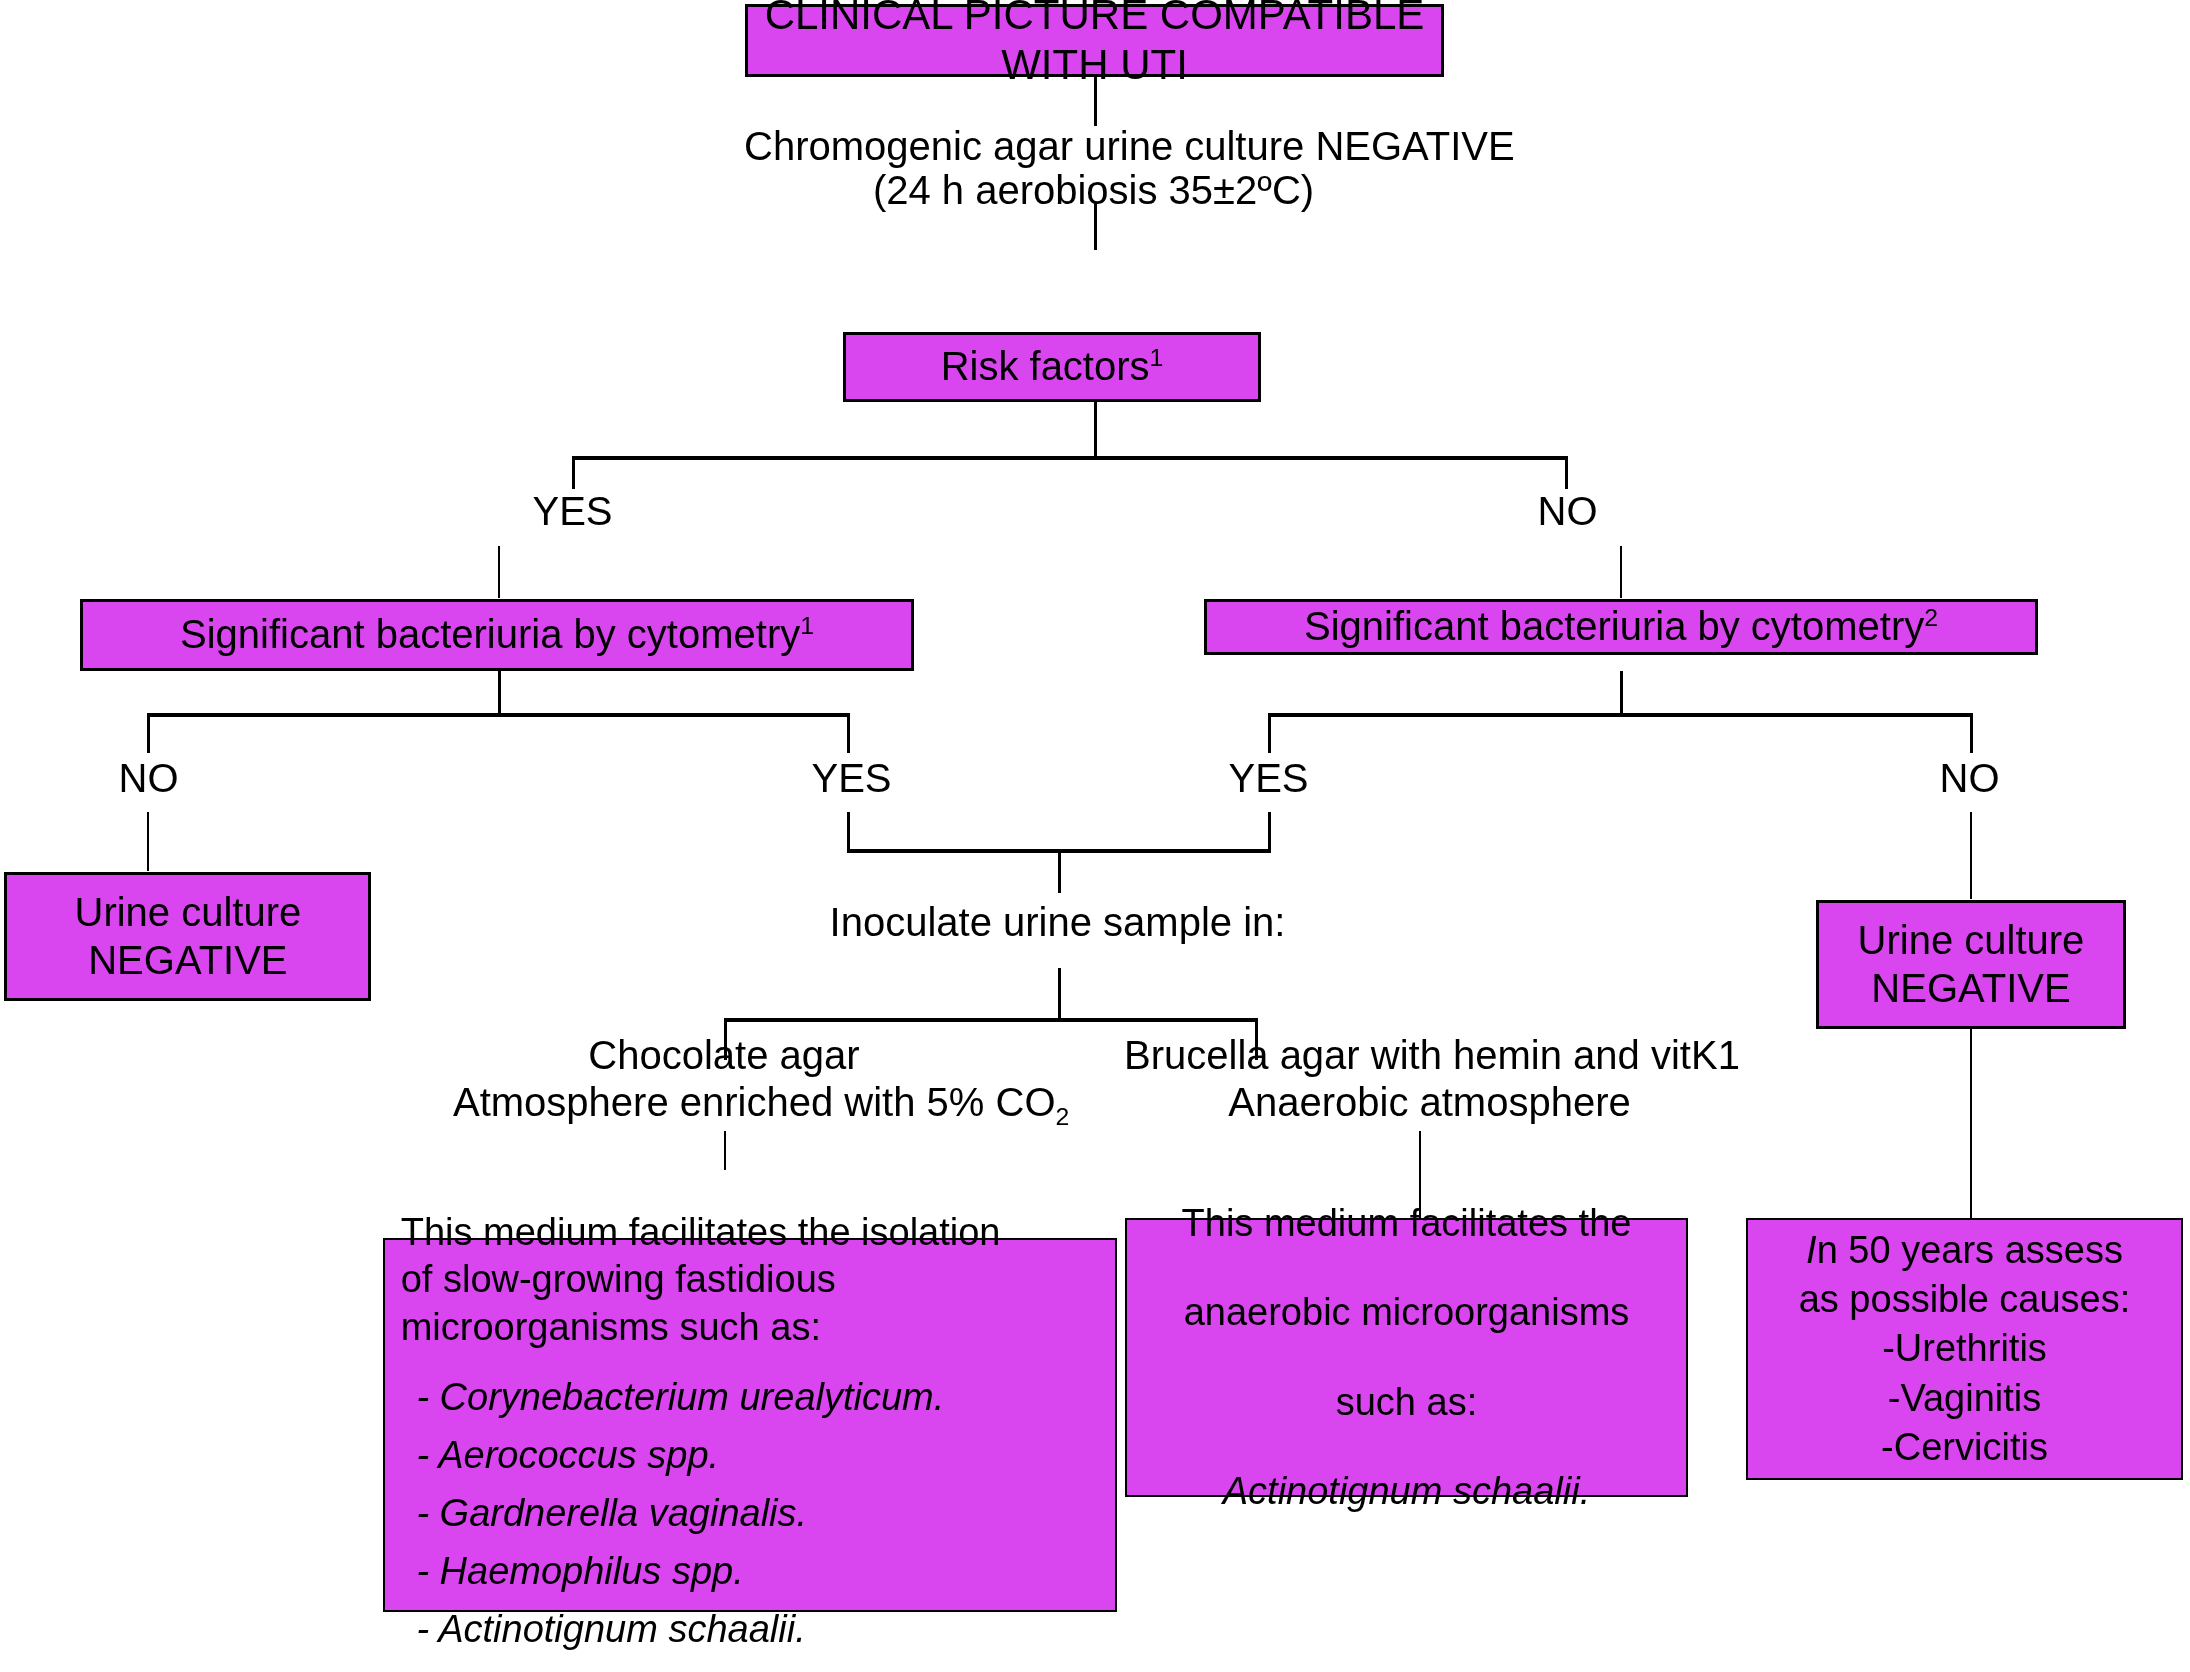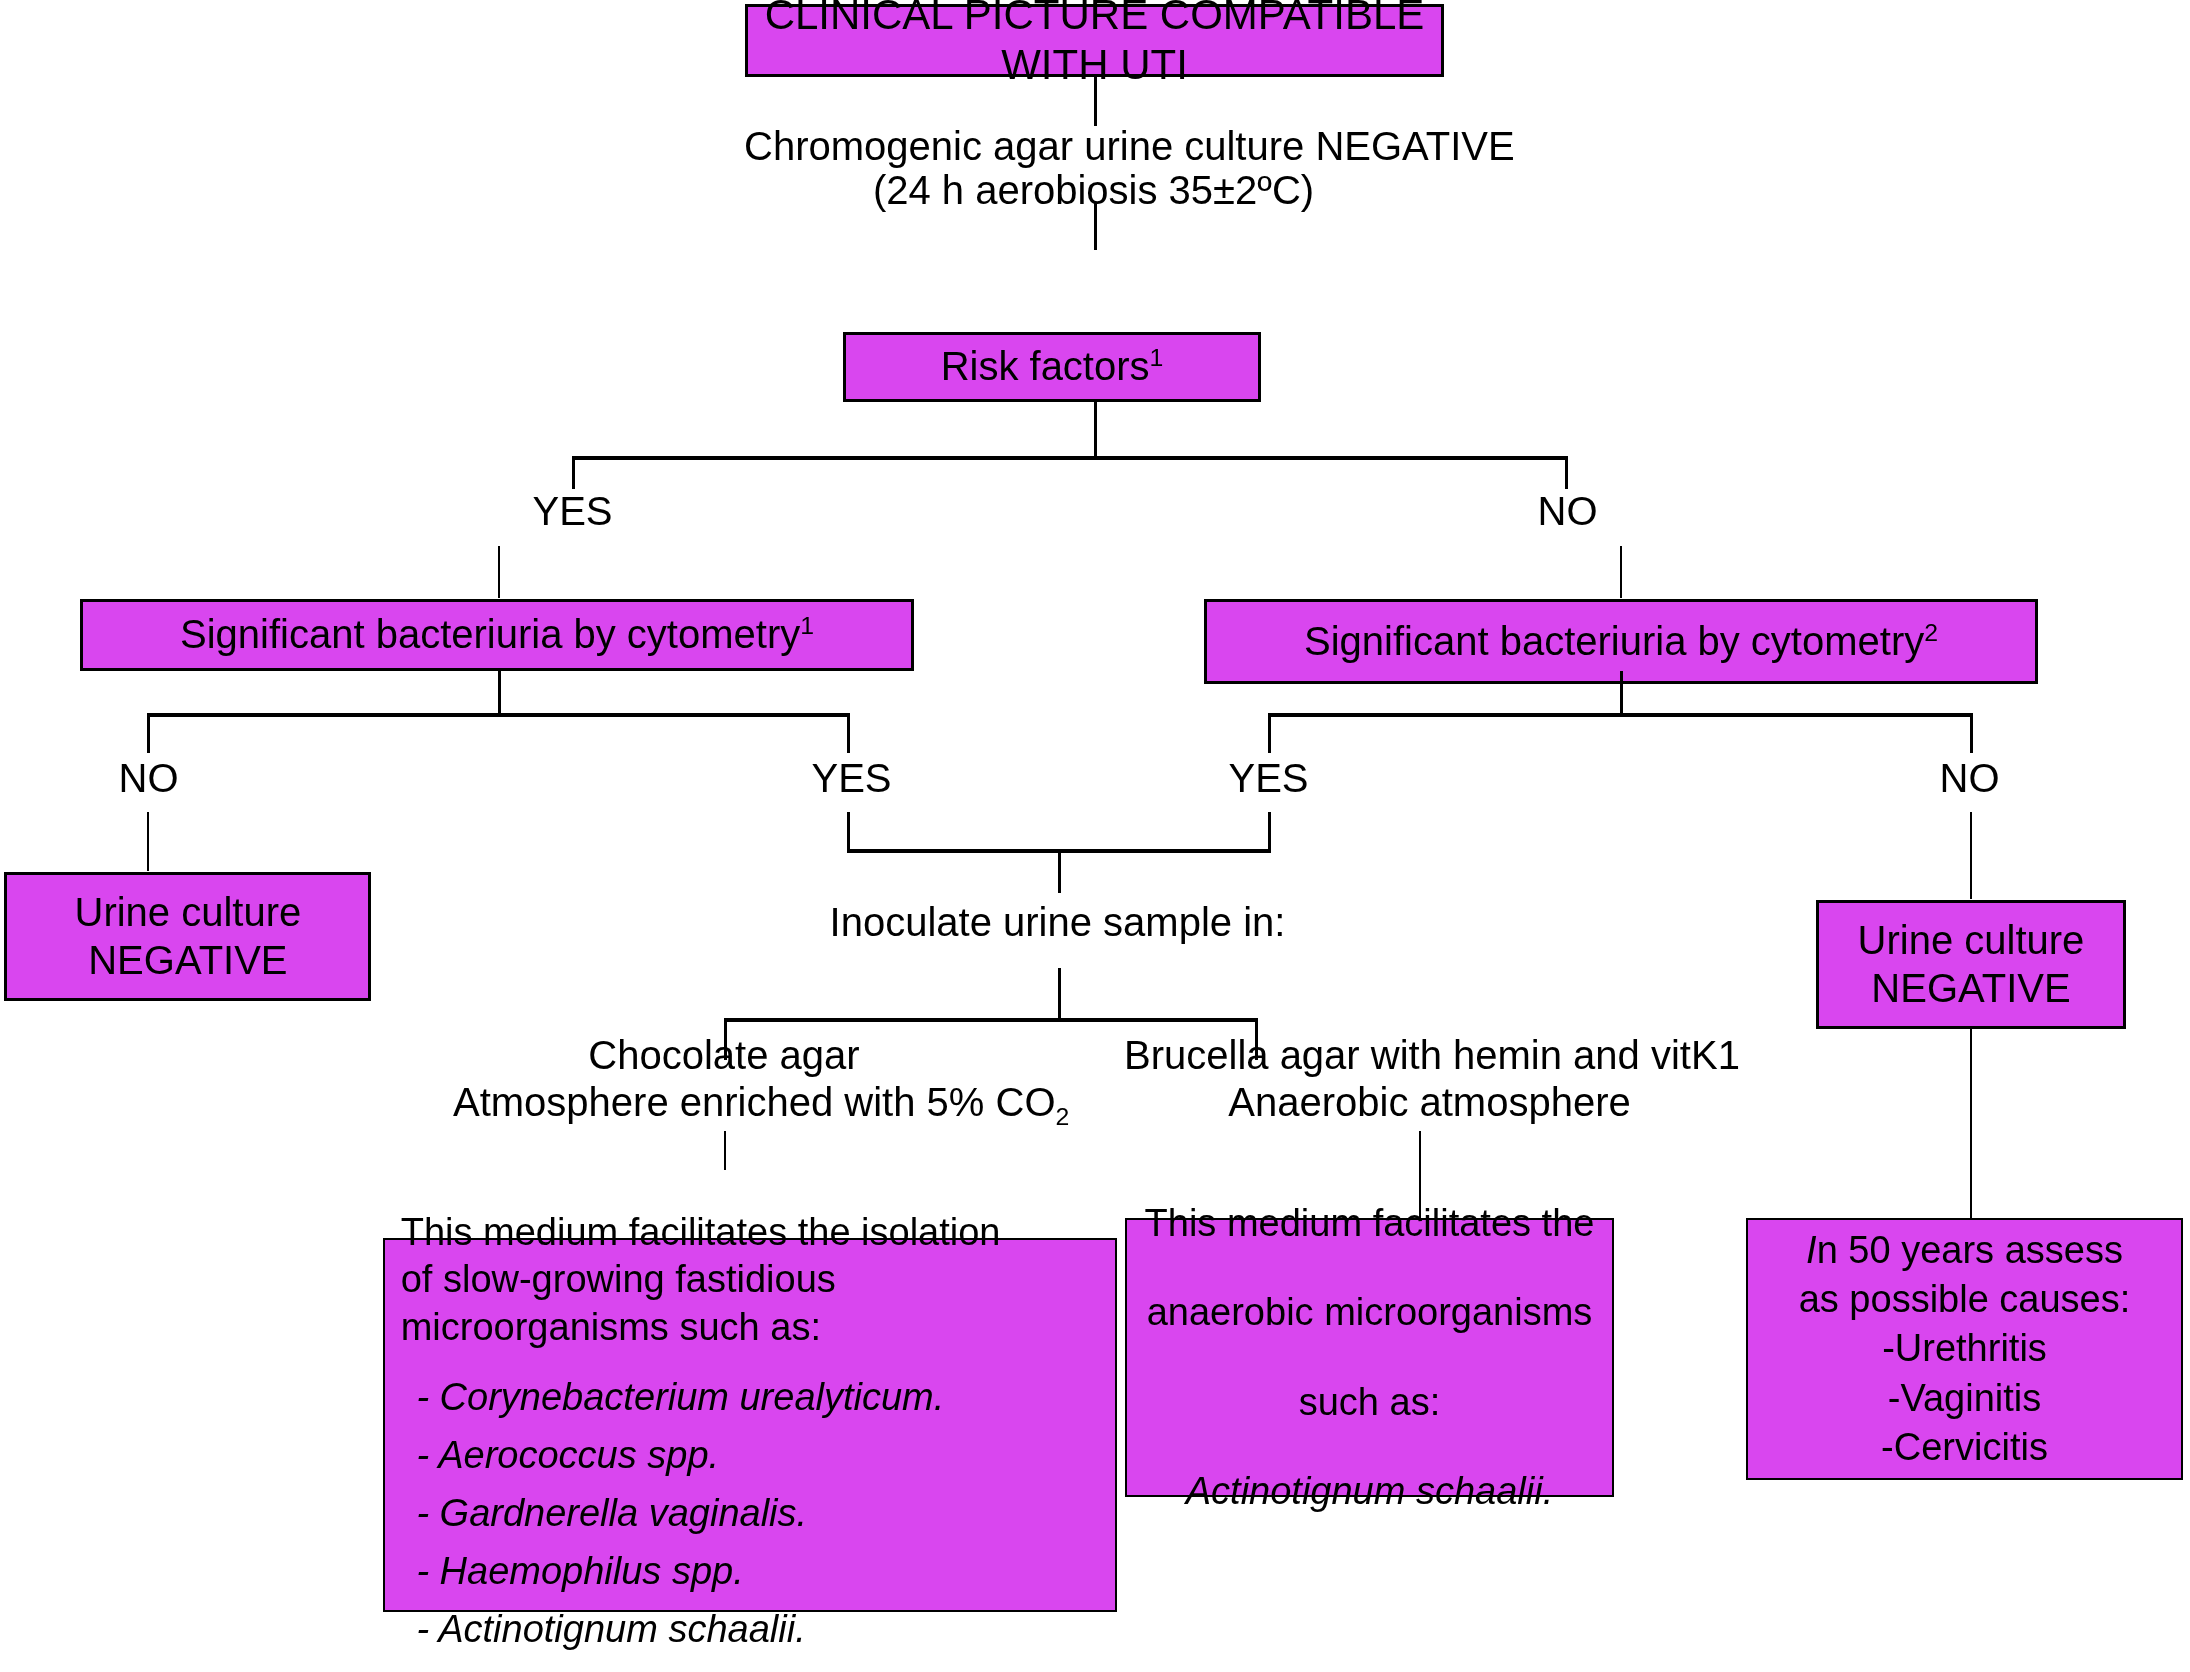--- a/index.html
+++ b/index.html
@@ -112,21 +112,21 @@
 
   <div class="vline t3" style="left:498px; top:546px; height:52px;"></div>
   <div class="vline t3" style="left:1620px; top:546px; height:52px;"></div>
 
   <div class="box" style="left:80px; top:599px; width:834px; height:72px;">
     <span>
       <span>Significant bacteriuria by cytometry</span><sup>1</sup>
     </span>
   </div>
 
-  <div class="box" style="left:1204px; top:599px; width:834px; height:85px;">
+  <div class="box" style="left:1204px; top:599px; width:834px; height:56px;">
     <span>
       <span>Significant bacteriuria by cytometry</span><sup>2</sup>
     </span>
   </div>
 
   <div class="vline" style="left:498px; top:671px; height:42px;"></div>
   <div class="hline" style="left:147px; top:713px; width:703px;"></div>
   <div class="vline" style="left:147px; top:713px; height:40px;"></div>
   <div class="vline" style="left:847px; top:713px; height:40px;"></div>
 
@@ -183,21 +183,21 @@
     <span class="listline">This medium facilitates the isolation</span>
     <span class="listline">of slow-growing fastidious</span>
     <span class="listline">microorganisms such as:</span>
     <span class="listline ital" style="margin-top:23px; margin-left:15.7px;">- Corynebacterium urealyticum.</span>
     <span class="listline ital" style="margin-top:10.5px; margin-left:15.7px;">- Aerococcus spp.</span>
     <span class="listline ital" style="margin-top:10.5px; margin-left:15.7px;">- Gardnerella vaginalis.</span>
     <span class="listline ital" style="margin-top:10.5px; margin-left:15.7px;">- Haemophilus spp.</span>
     <span class="listline ital" style="margin-top:10.5px; margin-left:15.7px;">- Actinotignum schaalii.</span>
   </div>
 
-  <div class="box thin" style="left:1125px; top:1218px; width:489px; height:279px; font-size:38px; line-height:1.3;gap:40px;">
+  <div class="box thin" style="left:1125px; top:1218px; width:563px; height:279px; font-size:38px; line-height:1.3;gap:40px;">
     <span>This medium facilitates the</span>
     <span>anaerobic microorganisms</span>
     <span>such as:</span>
     <span class="ital">Actinotignum schaalii.</span>
   </div>
 
   <div class="box thin" style="left:1746px; top:1218px; width:437px; height:262px; font-size:38px; line-height:1.3;">
     <span>
       <span class="ital">I</span><span>n 50 years assess</span>
     </span>

